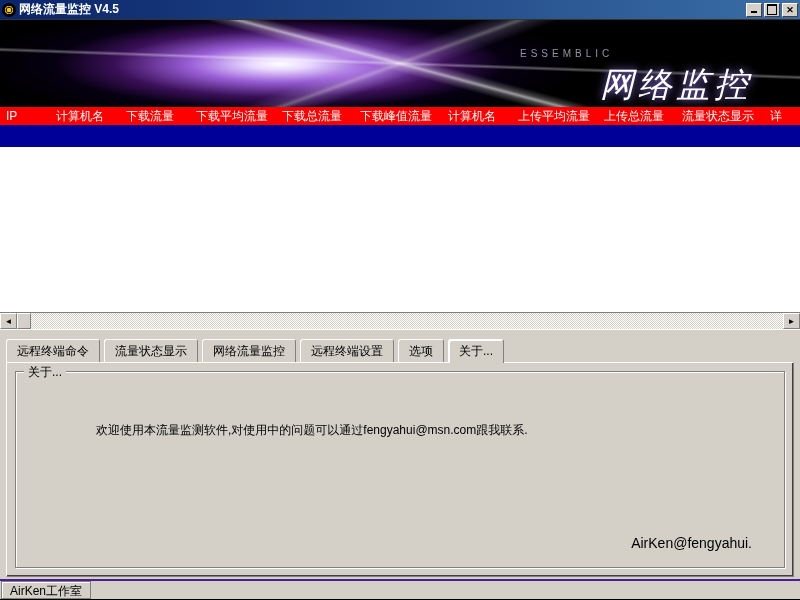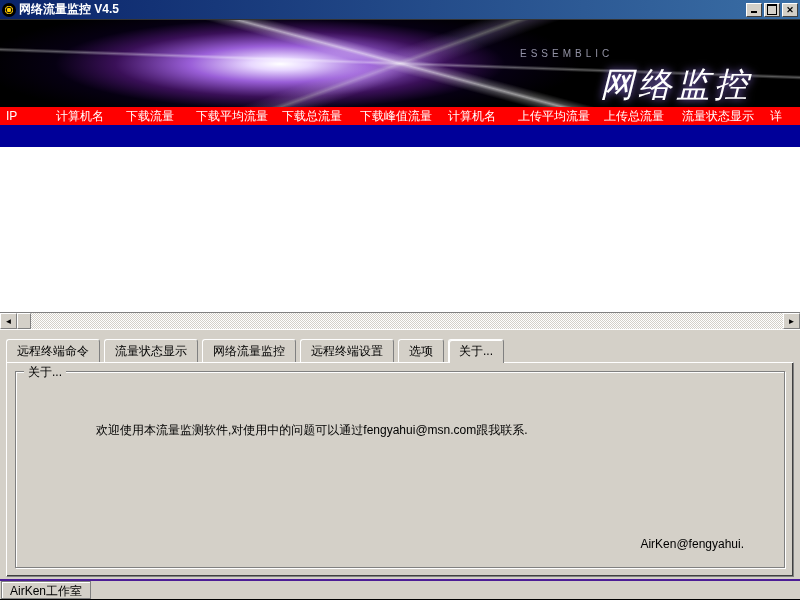--- a/index.html
+++ b/index.html
@@ -37,21 +37,21 @@
 .hscroll-thumb { width: 14px; background: #d4d0c8; border: 1px solid #fff; border-right-color: #808080; border-bottom-color: #808080; }
 
 .lower-panel { height: 270px; background: #d4d0c8; border-top: 1px solid #fff; display: flex; flex-direction: column; }
 .tabs-row { display: flex; align-items: center; padding: 8px 6px 0 6px; gap: 4px; }
 .tab { padding: 3px 10px; background: #d4d0c8; border: 1px solid #808080; border-bottom: none; border-top-color:#fff; border-left-color:#fff; border-radius: 3px 3px 0 0; font-size: 12px; position: relative; top: 1px; }
 .tab.active { background: #d4d0c8; border-top-color: #fff; z-index: 2; box-shadow: inset 1px 1px 0 #fff; }
 .tab-content { flex: 1; margin: 0 6px 2px 6px; border: 1px solid #808080; border-top-color: #fff; border-left-color: #fff; box-shadow: inset -1px -1px 0 #404040, inset 1px 1px 0 #d4d0c8; padding: 8px; background: #d4d0c8; position: relative; }
 .groupbox { height: 100%; border: 1px solid #808080; box-shadow: inset 1px 1px 0 #fff, 1px 1px 0 #fff; position: relative; padding: 14px 10px 10px; }
 .groupbox-label { position: absolute; top: -8px; left: 8px; background: #d4d0c8; padding: 0 4px; font-size: 12px; }
 .about-msg { margin-top: 36px; margin-left: 70px; font-size: 12px; }
-.about-sig { position: absolute; bottom: 16px; right: 40px; font-size: 12px; }
+.about-sig { position: absolute; bottom: 16px; right: 32px; font-size: 14px; }
 
 .statusbar { height: 20px; background: #d4d0c8; border-top: 2px solid #4c1d95; display: flex; align-items: center; }
 .status-cell { height: 18px; padding: 1px 8px; border: 1px solid #808080; box-shadow: inset 1px 1px 0 #fff; margin: 0 1px; font-size: 12px; background: #d4d0c8; }
 </style>
 </head>
 <body>
 
 <div class="titlebar">
   <div class="titlebar-icon"></div>
   <div class="titlebar-text">网络流量监控  V4.5</div>

